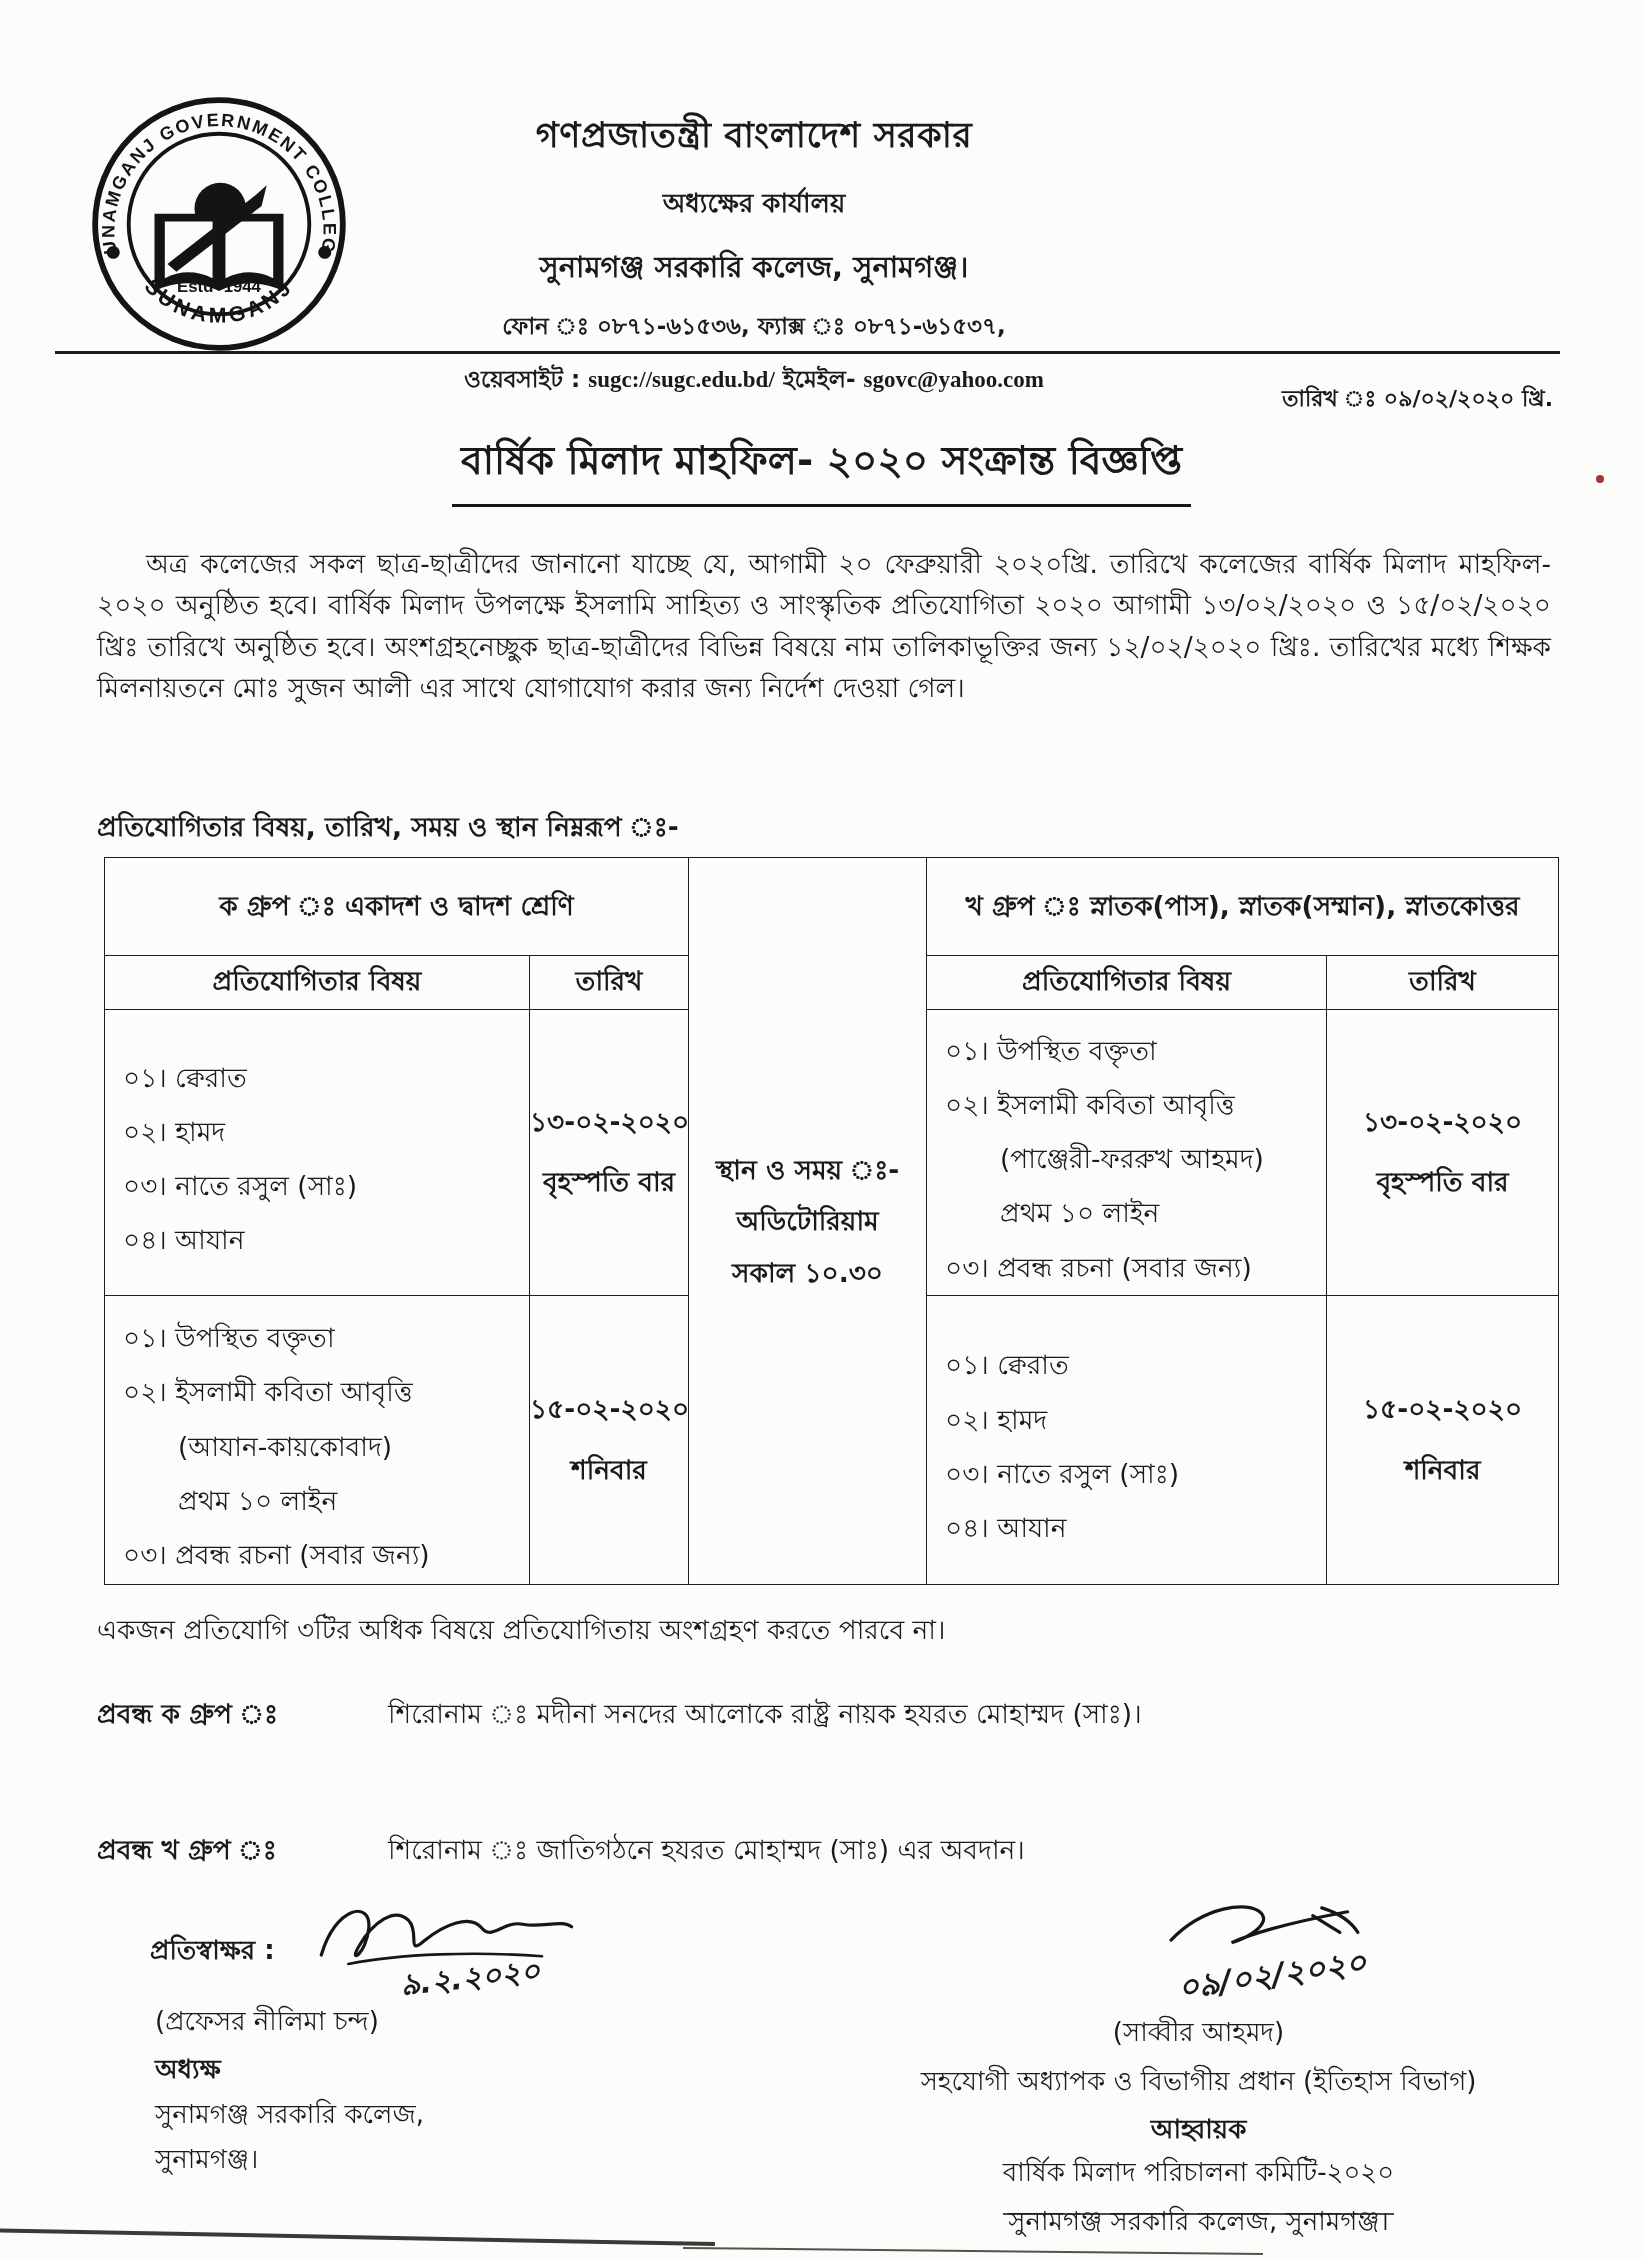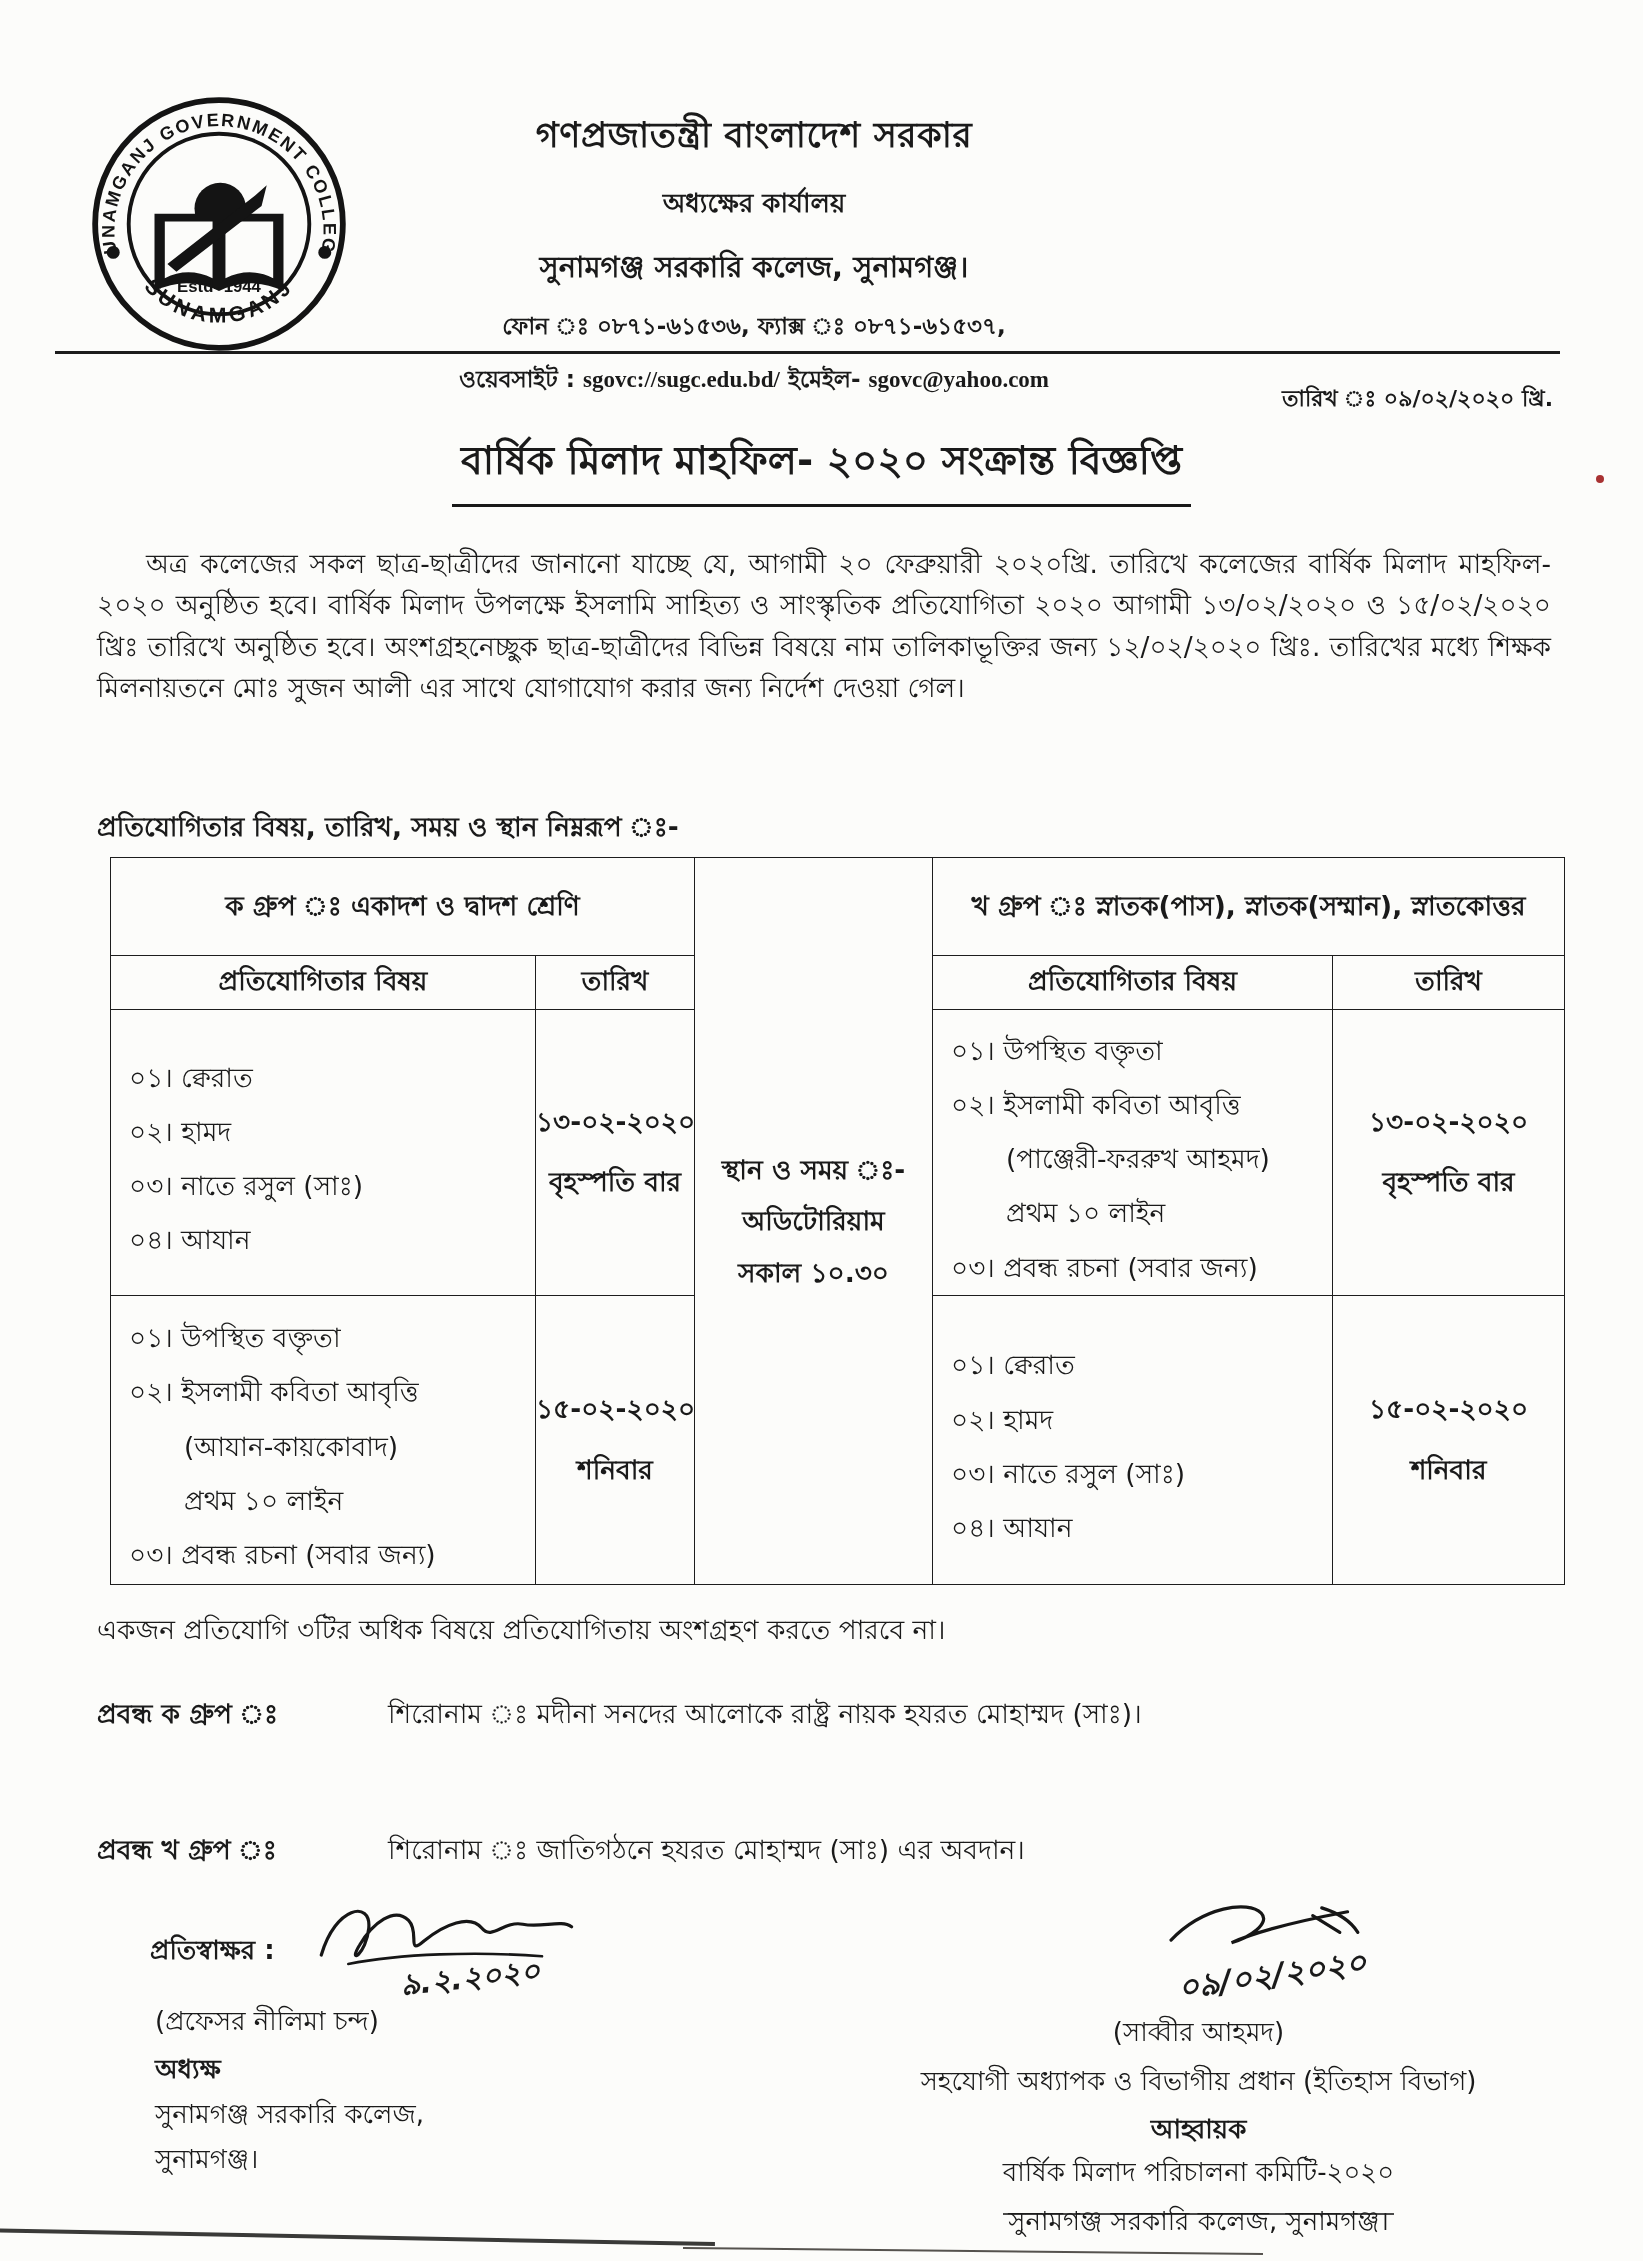--- a/index.html
+++ b/index.html
@@ -26,21 +26,21 @@
   
   .date-line { position:absolute; left:934px; top:381px; width:619px; text-align:right; font-size:22px; font-weight:600; }
   .title-wrap { position:absolute; left:0; top:430px; width:1643px; text-align:center; }
   .doc-title { display:inline-block; font-size:39px; font-weight:bold; border-bottom:3.2px solid #181818; padding:0 9px 9px 9px; }
   .body-par {
     position:absolute; left:97px; top:543px; width:1454px;
     font-size:26.4px; line-height:1.57; text-align:justify; text-indent:49px; font-weight:500;
   }
   .table-intro { position:absolute; left:97px; top:807px; font-size:26.4px; font-weight:600; }
   
-  table.sched { position:absolute; left:110px; top:857px; width:1454px; border-collapse:collapse; table-layout:fixed; }
+  table.sched { position:absolute; left:104px; top:857px; width:1454px; border-collapse:collapse; table-layout:fixed; }
   table.sched td { border:1.9px solid #1d1d1d; font-size:26.4px; vertical-align:middle; }
   td.grp-hdr { text-align:center; font-weight:600; font-size:28px; height:98px; padding:0 35px; line-height:1.55; }
   td.sub-hdr { text-align:center; font-weight:600; font-size:26px; height:54px; }
   td.venue-cell { text-align:center; font-weight:600; font-size:28px; }
   .venue-line { line-height:1.95; }
   td.items-cell { vertical-align:top; padding:14px 0 0 18px; }
   .item { line-height:2.05; white-space:nowrap; font-weight:500; }
   .item.indent { padding-left:55px; }
   td.date-cell { text-align:center; font-weight:600; font-size:28px; }
   .date-l { line-height:2.3; }
@@ -112,21 +112,21 @@
     </svg>
   </div>
 
   <div class="letterhead">
     <div class="lh-gov">গণপ্রজাতন্ত্রী বাংলাদেশ সরকার</div>
     <div class="lh-office">অধ্যক্ষের কার্যালয়</div>
     <div class="lh-college">সুনামগঞ্জ সরকারি কলেজ,  সুনামগঞ্জ।</div>
     <div class="lh-phone">ফোন ঃ ০৮৭১-৬১৫৩৬, ফ্যাক্স ঃ ০৮৭১-৬১৫৩৭,</div>
     <div class="lh-web">
       <span>ওয়েবসাইট :</span>
-      <span class="latin">sgovc://sugc.edu.bd/</span>
+      <span class="latin">sugc://sugc.edu.bd/</span>
       <span>ইমেইল-</span>
       <span class="latin">sgovc@yahoo.com</span>
     </div>
   </div>
 
   <div class="rule"></div>
 
   <div class="date-line">তারিখ ঃ ০৯/০২/২০২০ খ্রি.</div>
 
   <div class="title-wrap">

